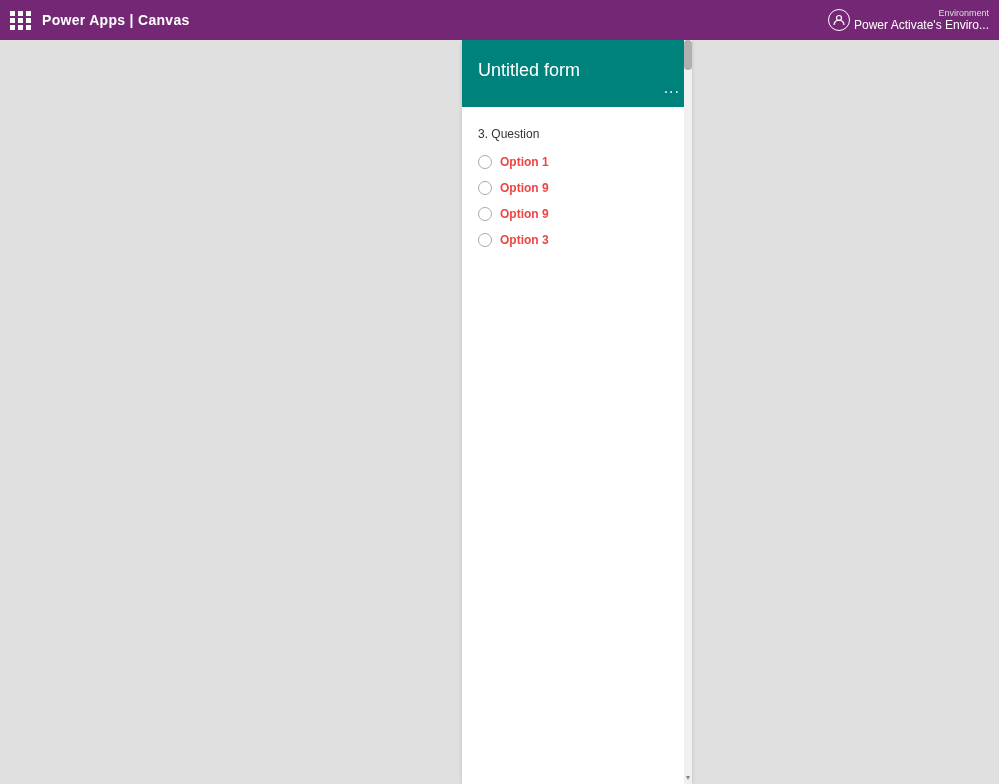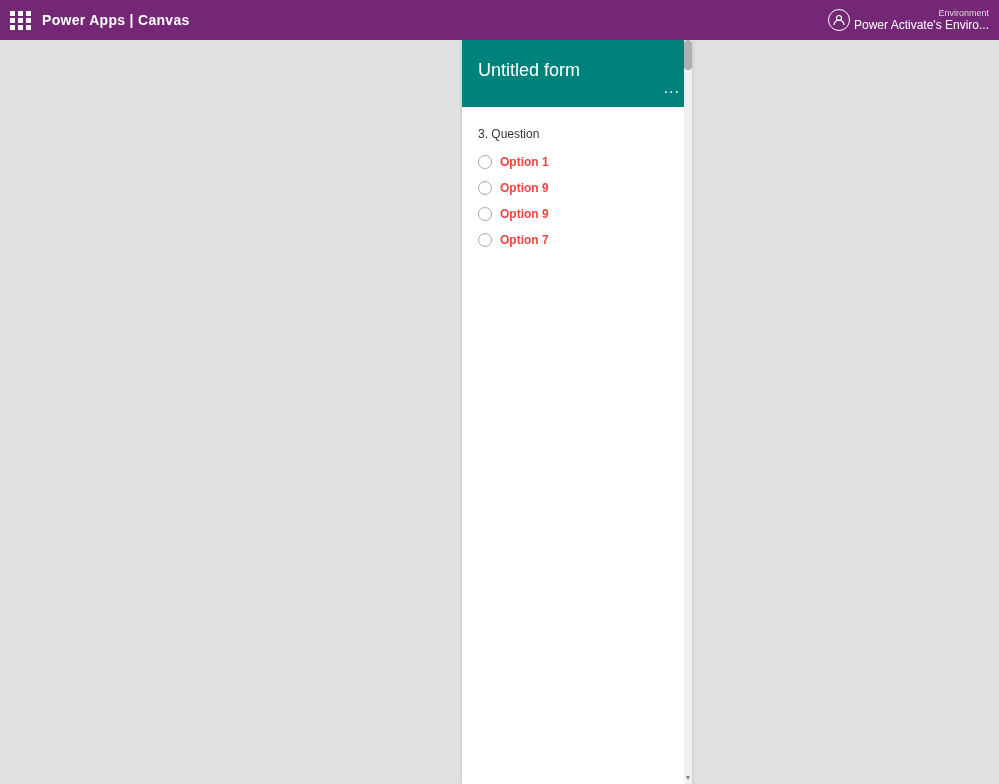--- a/index.html
+++ b/index.html
@@ -278,21 +278,21 @@
           <span class="option-text">Option 9</span>
         </div>
 
         <div class="option-row">
           <div class="radio-circle"></div>
           <span class="option-text">Option 9</span>
         </div>
 
         <div class="option-row">
           <div class="radio-circle"></div>
-          <span class="option-text">Option 7</span>
+          <span class="option-text">Option 3</span>
         </div>
       </div>
 
       <div id="form-scrollbar">
         <div id="form-scrollbar-thumb"></div>
         <div id="form-scrollbar-arrow-bottom">▼</div>
       </div>
     </div>
   </div>
 

